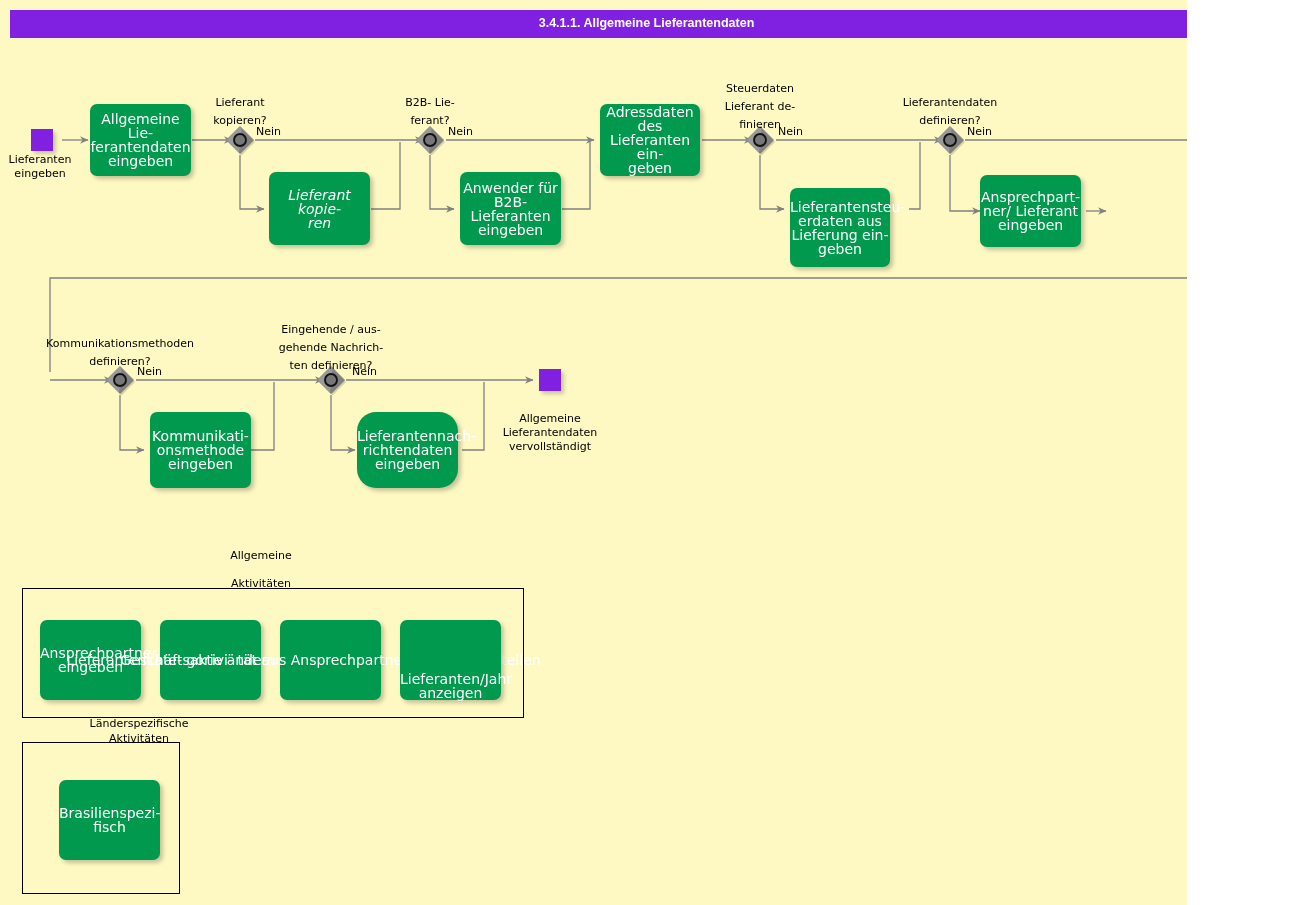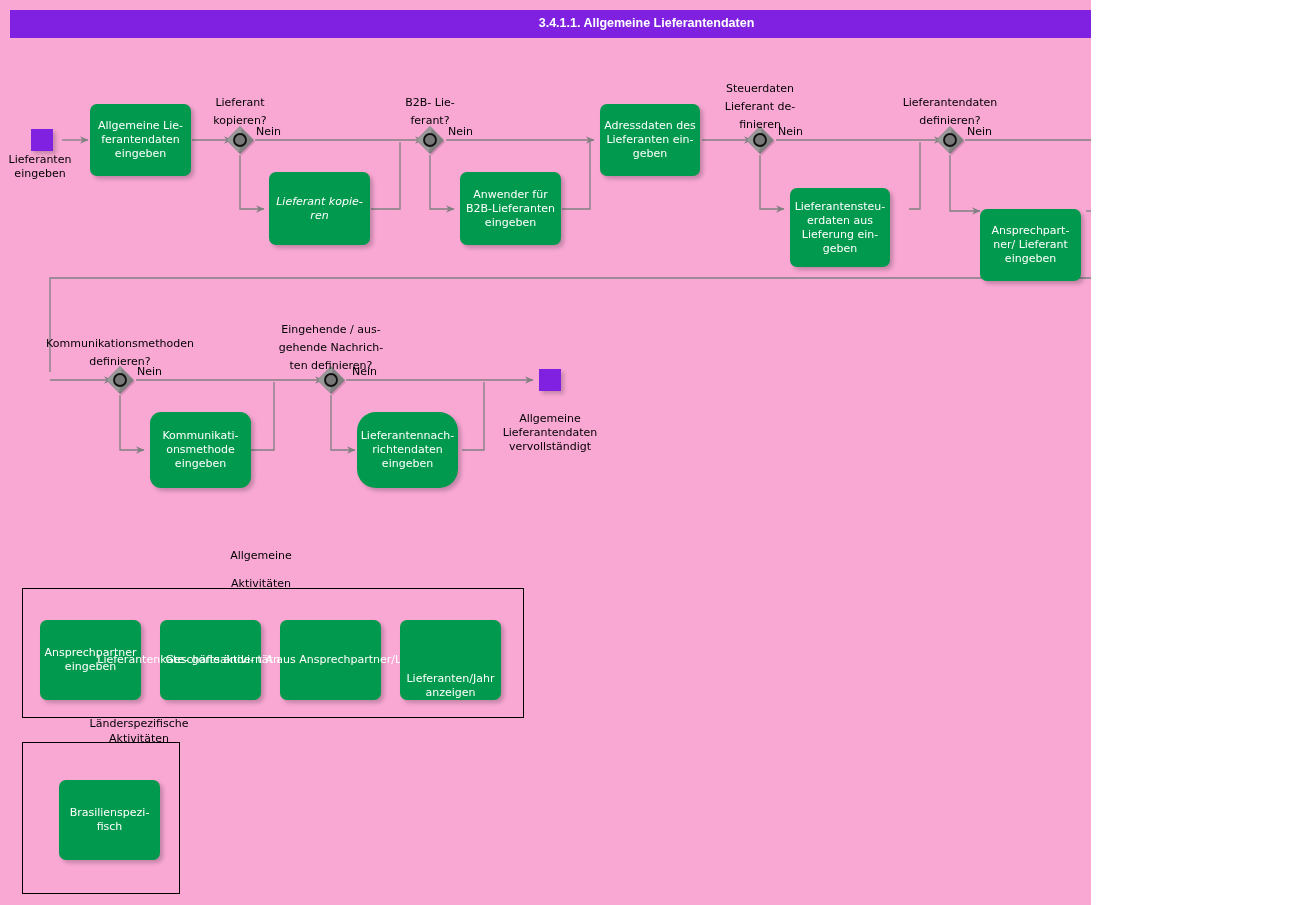--- a/index.html
+++ b/index.html
@@ -2,24 +2,24 @@
 <html><head>
 <meta charset="utf-8">
 <style>
   html, body {
     margin: 0; padding: 0;
     background: #ffffff;
     font-family: "DejaVu Sans", sans-serif;
   }
   #canvas {
     position: relative;
-    width: 1091px;
+    width: 1187px;
     height: 905px;
     overflow: hidden;
-    background: #f9a8d4;
+    background: #fef9c3;
   }
   
   .titlebar {
     position: absolute;
     left: 10px; top: 10px;
     width: 1273px; height: 28px;
     background: #8020e0;
     box-sizing: border-box;
   }
   .titlebar .title-text {
@@ -46,21 +46,21 @@
     border-radius: 7px;
     box-shadow: 3px 3px 4px rgba(0,0,0,0.22);
     box-sizing: border-box;
     display: flex;
     align-items: center;
     justify-content: center;
     overflow: visible;
   }
   .task .task-label {
     color: #ffffff;
-    font-size: 11px;
+    font-size: 14px;
     line-height: 14px;
     text-align: center;
     font-family: "DejaVu Sans", sans-serif;
     white-space: pre-line;
     display: block;
     width: 100%;
   }
   .task.overflow .task-label {
     white-space: nowrap;
     width: auto;
@@ -215,28 +215,28 @@
 geben</span>
   </div>
 
   <div class="task" style="left:790px; top:188px; width:100px; height:79px;">
     <span class="task-label">Lieferantensteu-
 erdaten  aus
 Lieferung  ein-
 geben</span>
   </div>
 
-  <div class="task" style="left:980px; top:175px; width:101px; height:72px;margin-top:34px;">
+  <div class="task" style="left:980px; top:175px; width:101px; height:72px;">
     <span class="task-label">Ansprechpart-
 ner/ Lieferant
 eingeben</span>
   </div>
 
 
-  <div class="task" style="left:150px; top:412px; width:101px; height:76px;border-radius:11px;">
+  <div class="task" style="left:150px; top:412px; width:101px; height:76px;">
     <span class="task-label">Kommunikati-
 onsmethode
 eingeben</span>
   </div>
 
   <div class="task" style="left:357px; top:412px; width:101px; height:76px;border-radius:19px;">
     <span class="task-label">Lieferantennach-
 richtendaten
 eingeben</span>
   </div>

